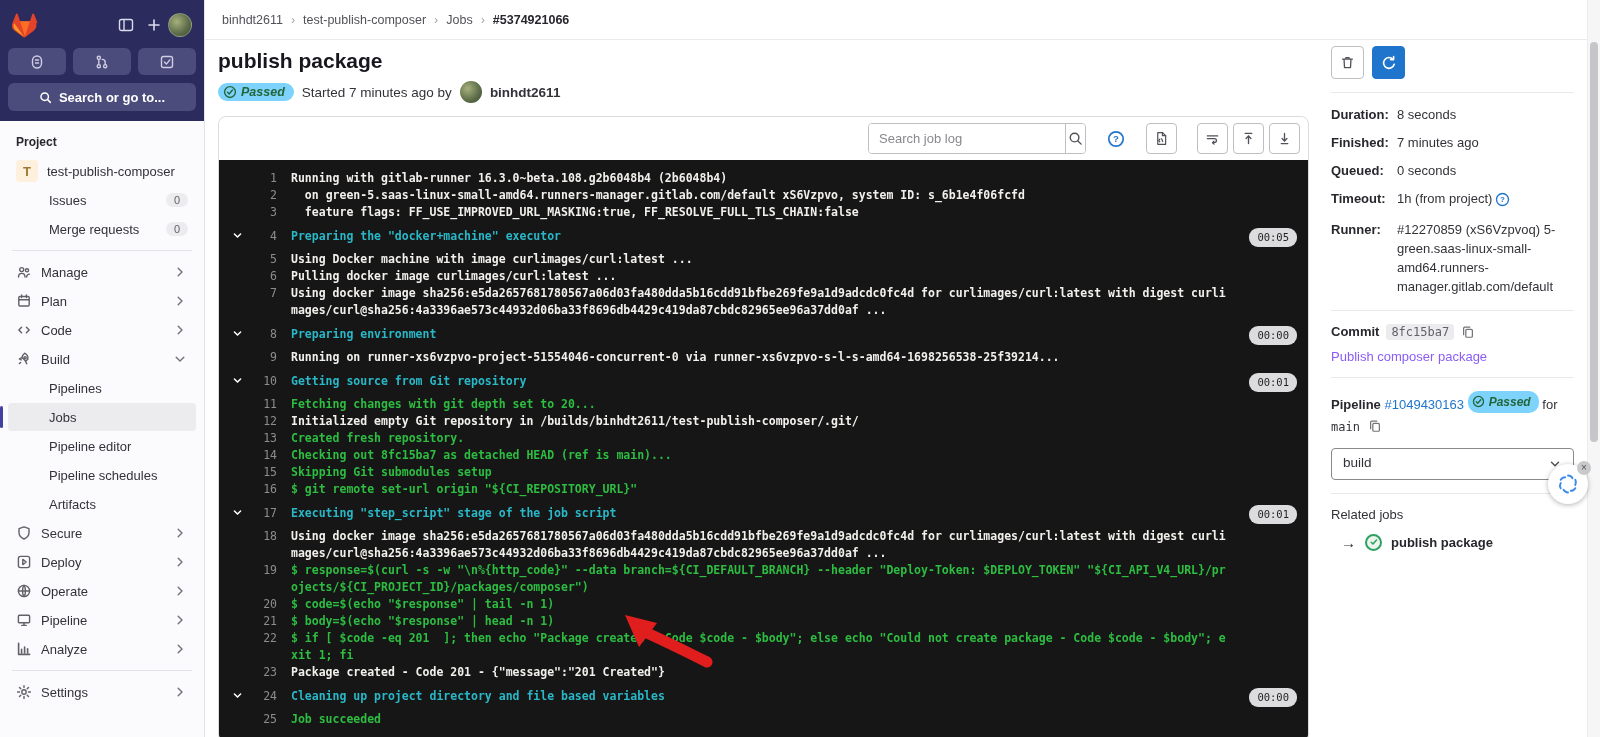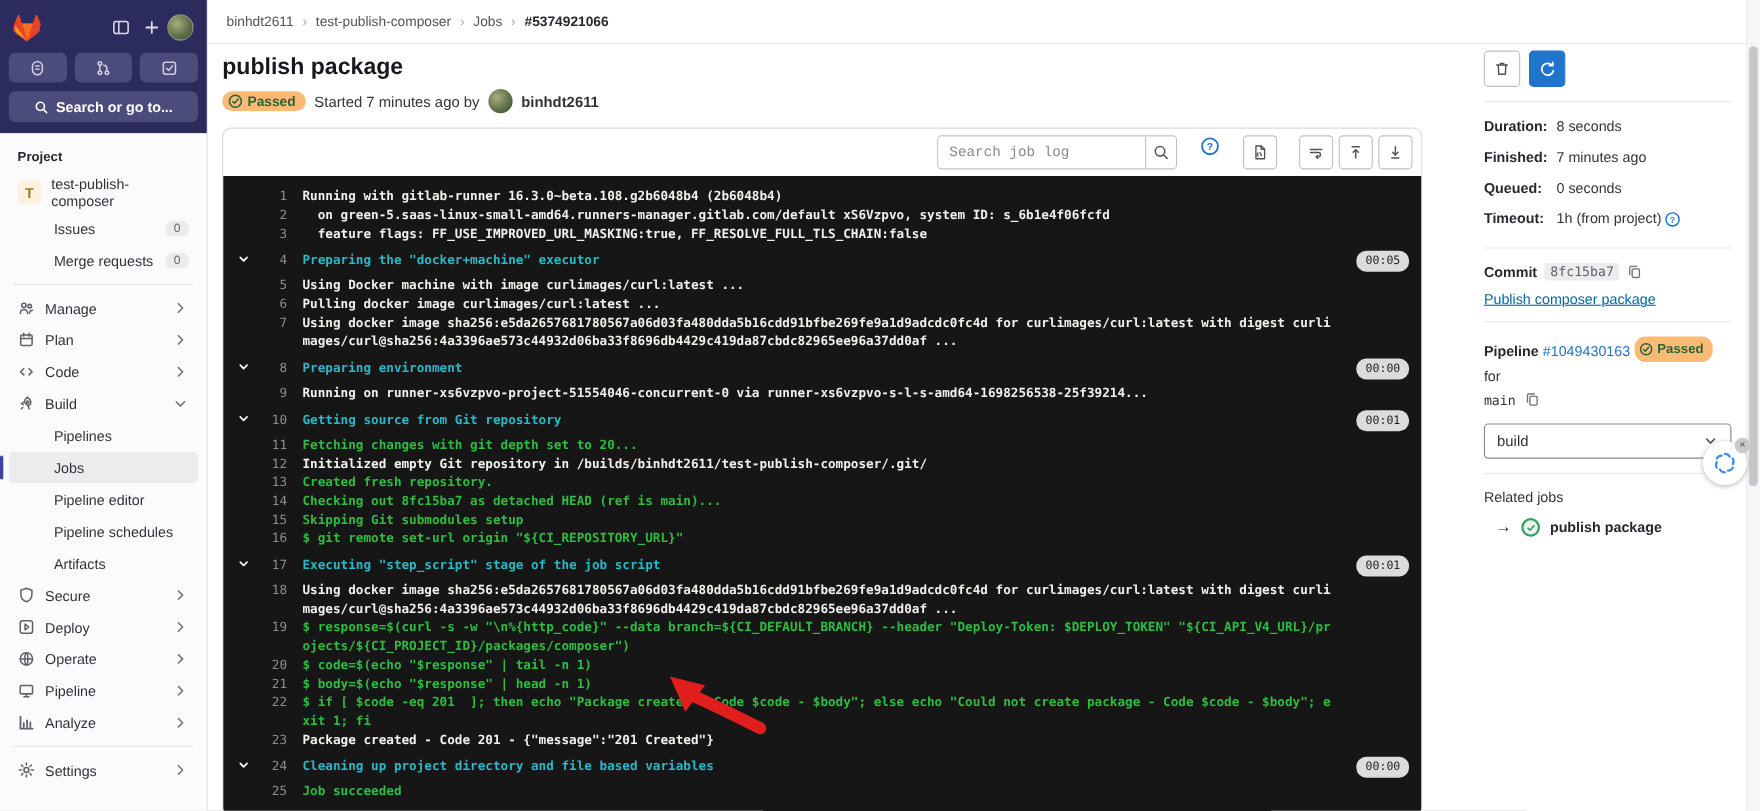--- a/index.html
+++ b/index.html
@@ -1,21 +1,21 @@
 <!DOCTYPE html>
 <html><head>
 <meta charset="utf-8">
 <style>
   * { margin:0; padding:0; box-sizing:border-box; }
   html,body { width:1600px; height:737px; overflow:hidden; background:#fff;
     font-family:"Liberation Sans", sans-serif; color:#333238; }
   body { display:flex; }
 
   
-  .sidebar { width:189px; flex-shrink:0; background:#fbfafd; border-right:1px solid #e4e3e8; display:flex; flex-direction:column; }
+  .sidebar { width:205px; flex-shrink:0; background:#fbfafd; border-right:1px solid #e4e3e8; display:flex; flex-direction:column; }
   .sb-head { background:#2b2b5e; padding:8px 8px 10px; }
   .sb-row1 { display:flex; align-items:center; height:34px; padding:0 4px; }
   .sb-logo { width:26px; height:26px; }
   .sb-row1 .spacer { flex:1; }
   .hd-ic { width:28px; height:28px; display:flex; align-items:center; justify-content:center; color:#dcdbeb; border-radius:4px; cursor:pointer; }
   .avatar { width:24px; height:24px; border-radius:50%; background:radial-gradient(circle at 35% 35%, #a8b07c, #60704c 55%, #3a4731); border:1px solid rgba(255,255,255,.25); }
   .sb-shortcuts { display:flex; gap:7px; margin-top:6px; }
   .sb-shortcuts .scut { flex:1; height:27px; background:#4b4b7c; border-radius:6px; display:flex; align-items:center; justify-content:center; color:#cfcee3; cursor:pointer; }
   .sb-search { margin-top:8px; height:28px; background:#4b4b7c; border-radius:6px; display:flex; align-items:center; justify-content:center; gap:7px; color:#fff; font-size:13px; font-weight:700; cursor:pointer; }
   .sb-search svg { stroke:#fff; }
@@ -38,26 +38,26 @@
   .main { flex:1; display:flex; flex-direction:column; min-width:0; }
   .breadcrumb-bar { height:40px; flex-shrink:0; border-bottom:1px solid #eaeaec; display:flex; align-items:center; padding:0 17px; gap:8px; font-size:12.5px; color:#535158; }
   .breadcrumb-bar .crumb { cursor:pointer; }
   .breadcrumb-bar .crumb.last { font-weight:700; color:#28272d; }
   .breadcrumb-bar .sep { color:#a4a3a8; }
 
   .content-row { flex:1; display:flex; min-height:0; }
   .main-col { width:1104px; flex-shrink:0; padding-left:13px; }
   .job-title { font-size:21px; font-weight:700; color:#18171d; margin-top:9px; }
   .meta-row { display:flex; align-items:center; gap:8px; margin-top:8px; font-size:13.5px; color:#333238; }
-  .badge-passed { display:inline-flex; align-items:center; gap:4px; background:#fdba74; color:#24663b; font-size:12.5px; font-weight:600; border-radius:10px; padding:2px 9px 2px 5px; cursor:pointer; }
+  .badge-passed { display:inline-flex; align-items:center; gap:4px; background:#7dd3fc; color:#24663b; font-size:12.5px; font-weight:600; border-radius:10px; padding:2px 9px 2px 5px; cursor:pointer;font-style:italic; }
   .meta-avatar { width:22px; height:22px; border-radius:50%; background:radial-gradient(circle at 35% 35%, #a8b07c, #60704c 55%, #3a4731); }
   .meta-row b { font-weight:700; }
 
   .log-card { margin-top:13px; border:1px solid #dcdcde; border-radius:8px; background:#fff; }
-  .log-toolbar { display:flex; justify-content:flex-end; gap:20px; padding:6px 8px;font-family:Liberation Mono, monospace; }
+  .log-toolbar { display:flex; justify-content:flex-end; align-items:center; gap:20px; padding:6px 8px; }
   .search-wrap { display:flex; width:218px; height:31px; border:1px solid #bfbfc3; border-radius:4px; overflow:hidden; background:#fff; }
   .search-wrap input { flex:1; border:none; outline:none; padding:0 10px; font-size:13px; color:#333238; font-family:inherit; }
   .search-wrap input::placeholder { color:#89888d; }
   .search-btn { width:33px; border-left:1px solid #bfbfc3; display:flex; align-items:center; justify-content:center; color:#535158; cursor:pointer; background:#fff; }
   .help-circ { width:20px; height:20px; display:flex; align-items:center; justify-content:center; cursor:pointer; }
   .tb-btn { width:31px; height:31px; border:1px solid #bfbfc3; border-radius:4px; background:#fff; display:flex; align-items:center; justify-content:center; color:#535158; cursor:pointer; }
   .tb-group { display:flex; gap:5px; }
 
   .job-log { background:#161616; border-radius:0 0 8px 8px; padding:10px 0 14px; position:relative;
     font-family:"DejaVu Sans Mono", monospace; font-size:11.5px; line-height:17px; font-weight:700; }
@@ -65,35 +65,35 @@
   .log-line .chevcell { width:20px; flex-shrink:0; color:#ffffff; display:flex; justify-content:center; align-items:flex-start; padding-top:2px; cursor:pointer; }
   .log-line .lnum { width:30px; flex-shrink:0; text-align:right; color:#8d8d8d; margin-right:14px; font-weight:400; cursor:pointer; }
   .log-line .ltxt { flex:1; white-space:pre-wrap; word-break:break-all; color:#f2f0ec; padding-right:66px; }
   .log-line.green .ltxt { color:#2dbd41; }
   .log-line.section { margin:7px 0 6px; cursor:pointer; }
   .log-line.section .ltxt { color:#29b8c7; }
   .timer-pill { position:absolute; right:11px; top:0; background:#dcdcde; color:#1f1f1f; font-size:10.5px; font-weight:400; border-radius:9px; padding:1px 8px; font-family:"DejaVu Sans Mono", monospace; }
   .red-arrow { position:absolute; left:398px; top:450px; width:96px; height:58px; pointer-events:none; }
 
   
-  .right-panel { flex:1; padding:6px 26px 0 22px; position:relative; font-size:13px;margin-left:34px; }
+  .right-panel { flex:1; padding:6px 26px 0 22px; position:relative; font-size:13px; }
   .rp-actions { display:flex; gap:8px; }
   .rp-btn { width:33px; height:33px; border-radius:4px; display:flex; align-items:center; justify-content:center; cursor:pointer; }
   .rp-btn.ghost { border:1px solid #bfbfc3; background:#fff; color:#535158; }
   .rp-btn.primary { background:#1f75cb; color:#fff; border:1px solid #1f75cb; }
   .rp-divider { height:1px; background:#e9e9ec; margin:13px 0; }
   .detail-row { display:flex; margin:9px 0; line-height:1.45; }
   .detail-row .dlabel { width:66px; flex-shrink:0; font-weight:700; color:#28272d; }
   .detail-row .dvalue { color:#333238; word-break:break-word; display:inline; }
   .dvalue .qmark { display:inline-block; vertical-align:-4px; margin-left:3px; cursor:pointer; }
   .commit-line { display:flex; align-items:center; gap:7px; }
   .commit-line .clabel { font-weight:700; color:#28272d; }
   .sha-pill { font-family:"DejaVu Sans Mono", monospace; font-size:12px; background:#ececef; color:#626168; border-radius:3px; padding:1px 5px; cursor:pointer; }
   .copy-ic { color:#737278; display:flex; cursor:pointer; }
-  .commit-msg { margin-top:9px; color:#0369a1;text-decoration:underline; }
+  .commit-msg { margin-top:9px; color:#8b5cf6; }
   .pipe-block { line-height:1.7; }
   .pipe-block .plabel { font-weight:700; color:#28272d; }
   .pipe-link { color:#1f75cb; cursor:pointer; }
   .badge-passed.small { font-size:12px; padding:1px 8px 1px 4px; }
   .ref-mono { font-family:"DejaVu Sans Mono", monospace; font-size:12px; color:#333238; }
   .stage-dd-wrap { position:relative; margin-top:10px; }
   .stage-dd { width:100%; height:32px; border:1px solid #89888d; border-radius:4px; background:#fff; display:flex; align-items:center; justify-content:space-between; padding:0 11px; font-size:13.5px; color:#333238; cursor:pointer; }
   .stage-dd .ddchev { color:#535158; display:flex; }
   .gpt-float { position:absolute; right:-14px; bottom:-24px; width:40px; height:40px; background:#fff; border-radius:50%; box-shadow:0 1px 5px rgba(0,0,0,.3); display:flex; align-items:center; justify-content:center; cursor:pointer; z-index:5; }
   .gpt-close { position:absolute; top:-3px; right:-3px; width:14px; height:14px; background:#c9c9cc; border-radius:50%; color:#555; font-size:10px; line-height:13px; text-align:center; cursor:pointer; }
@@ -603,20 +603,24 @@
             <span class="dlabel">Queued:</span>
             <span class="dvalue">0 seconds</span>
           </div>
           <div class="detail-row">
             <span class="dlabel">Timeout:</span>
             <span class="dvalue">1h (from project)<span class="qmark"><svg width="15" height="15" viewBox="0 0 16 16" fill="none">
                   <circle cx="8" cy="8" r="6.4" stroke="#1f75cb" stroke-width="1.4"></circle>
                   <text x="8" y="11" text-anchor="middle" font-size="8.5" font-weight="bold" fill="#1f75cb">?</text>
                 </svg></span></span>
           </div>
+          <div class="detail-row">
+            <span class="dlabel">Runner:</span>
+            <span class="dvalue">#12270859 (xS6Vzpvoq) 5-green.saas-linux-small-amd64.runners-manager.gitlab.com/default</span>
+          </div>
         </div>
       <div class="rp-divider"></div>
 
       <div class="commit-line">
         <span class="clabel">Commit</span>
         <span class="sha-pill">8fc15ba7</span>
         <span class="copy-ic">
           <svg width="14" height="14" viewBox="0 0 16 16" fill="none" stroke="currentColor" stroke-width="1.4" stroke-linecap="round" stroke-linejoin="round">
               <rect x="5.5" y="5" width="7.5" height="9" rx="1.2"></rect>
               <path d="M3 11V3.8A1.3 1.3 0 0 1 4.3 2.5H10"></path>

